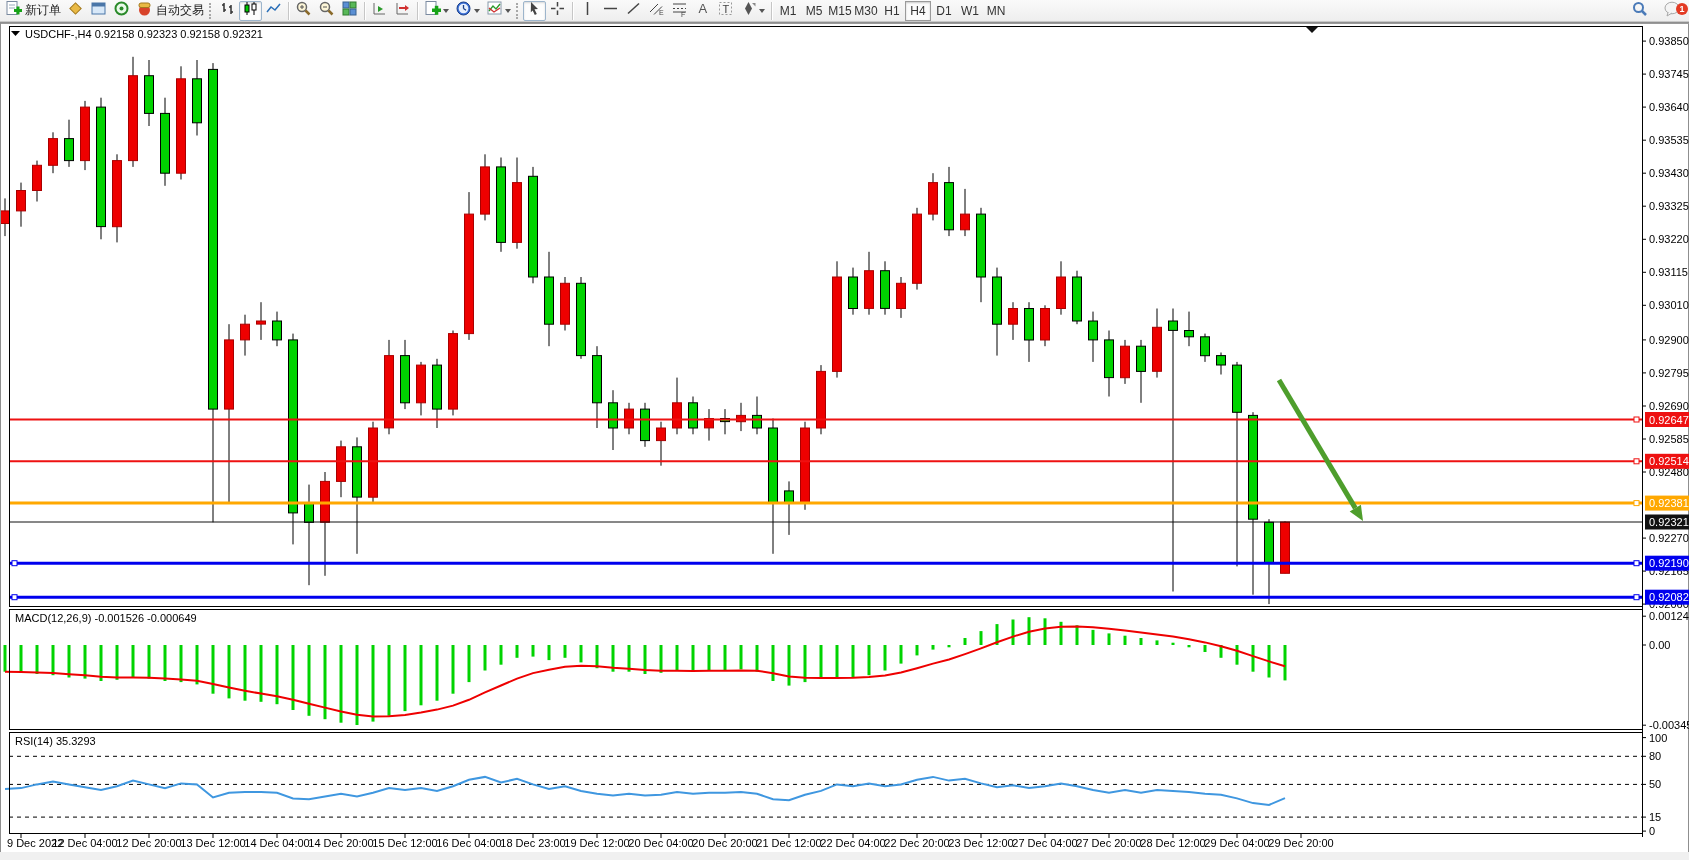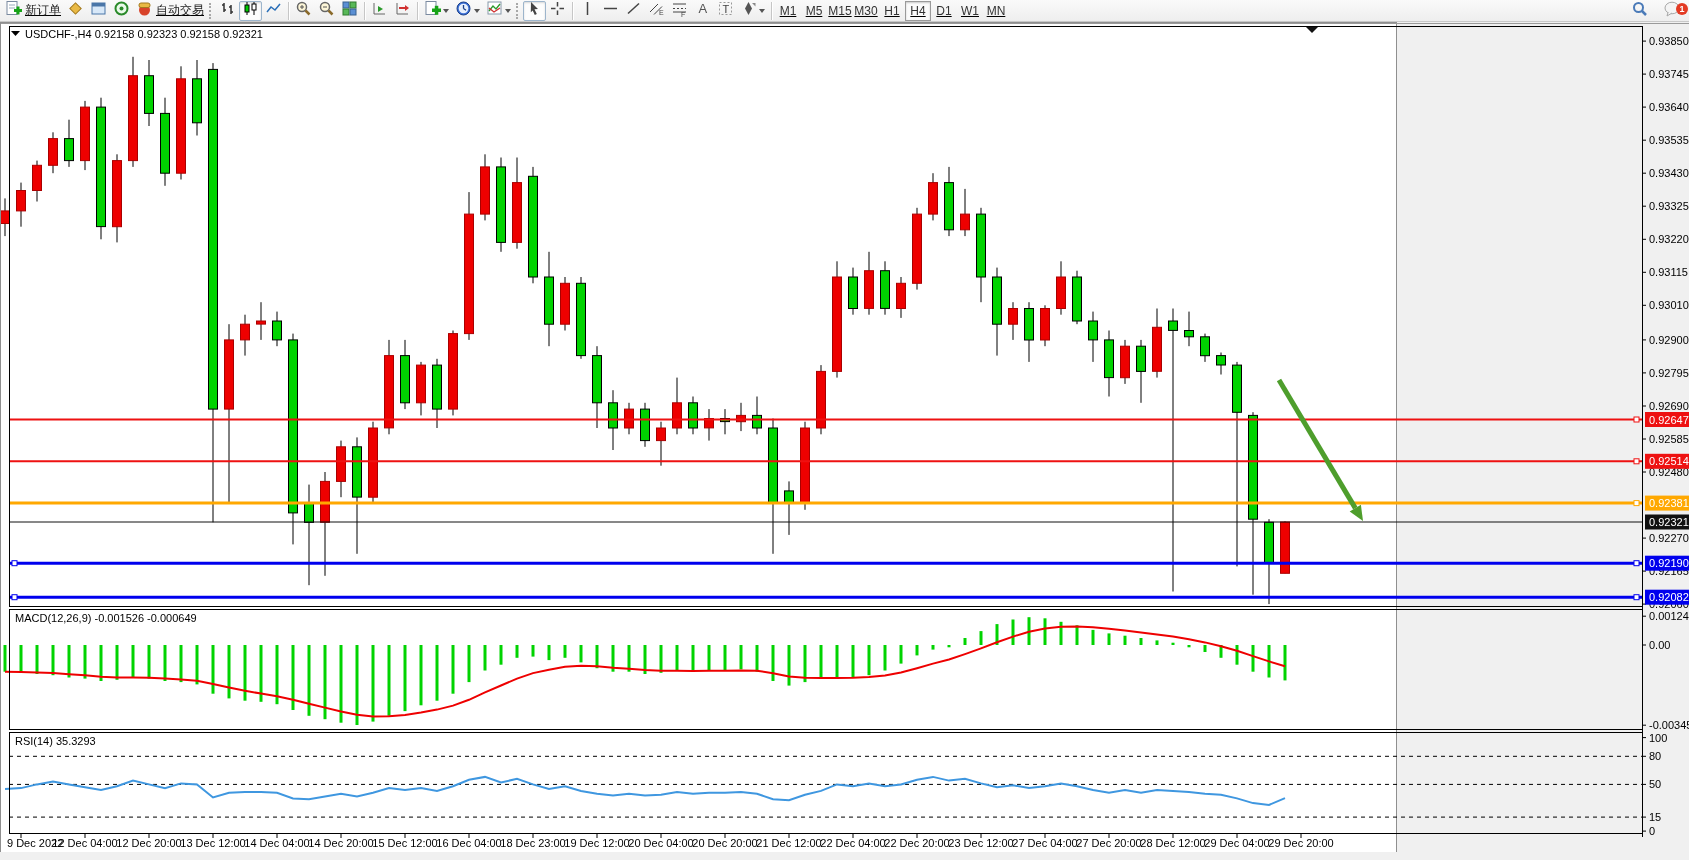--- a/index.html
+++ b/index.html
@@ -1,39 +1,39 @@
 <!DOCTYPE html>
 <html><head>
 <meta charset="utf-8">
 <style>
   * { margin:0; padding:0; box-sizing:border-box; }
   html,body { width:1689px; height:860px; overflow:hidden; background:#f0f0f0;
               font-family:"Liberation Sans", sans-serif; }
   
   .toolbar { position:absolute; top:0; left:0; width:1689px; height:22px;
              background:linear-gradient(#fafafa,#eeeeee); border-bottom:1px solid #c9c9c9;
-             display:flex; align-items:center; padding:0 2px;text-decoration:underline; }
+             display:flex; align-items:center; padding:0 2px; }
   .tb-btn { height:20px; min-width:22px; display:flex; align-items:center; justify-content:center;
             padding:0 2px; border:1px solid transparent; border-radius:2px; cursor:default; }
   .tb-btn.pressed { background:#fdfdfd; border:1px solid #9db5cc; box-shadow:inset 0 1px 2px rgba(0,0,0,.15); }
   .tb-label { font-size:12px; color:#222; margin-left:3px; white-space:nowrap; }
   .sep { width:1px; height:18px; background:#c6c6c6; box-shadow:1px 0 0 #ffffff; margin:0 3px; }
   .grip { width:3px; height:16px; border-left:2px dotted #a8a8a8; margin:0 4px 0 2px; }
   .caret { width:0; height:0; border-left:3px solid transparent; border-right:3px solid transparent;
            border-top:4px solid #555; margin-left:2px; }
   .tf-btn { height:20px; min-width:26px; display:flex; align-items:center; justify-content:center;
             font-size:12px; color:#333; border:1px solid transparent; }
   .tf-btn.active { background:#fbfbfb; border:1px solid #9a9a9a; box-shadow:inset 0 1px 2px rgba(0,0,0,.2); }
   .toolbar-right { position:absolute; right:4px; top:0; height:22px; display:flex; align-items:center; }
   .badge { position:absolute; top:1px; right:-4px; width:12px; height:12px; border-radius:50%;
            background:#e33b24; color:#fff; font-size:9px; font-weight:bold;
            display:flex; align-items:center; justify-content:center; }
   .chat-wrap { position:relative; margin-left:8px; }
   
-  .chart-window { position:absolute; top:22px; left:0; width:1397px; height:830px;
+  .chart-window { position:absolute; top:22px; left:0; width:1689px; height:830px;
                   background:#ffffff; border:1px solid #8f8f8f; border-bottom:none; }
   svg text { font-family:"Liberation Sans", sans-serif; }
 </style>
 </head>
 <body>
 
 <div class="toolbar">
   <span class="tb-btn">
     <span>
       <svg width="17" height="17">

